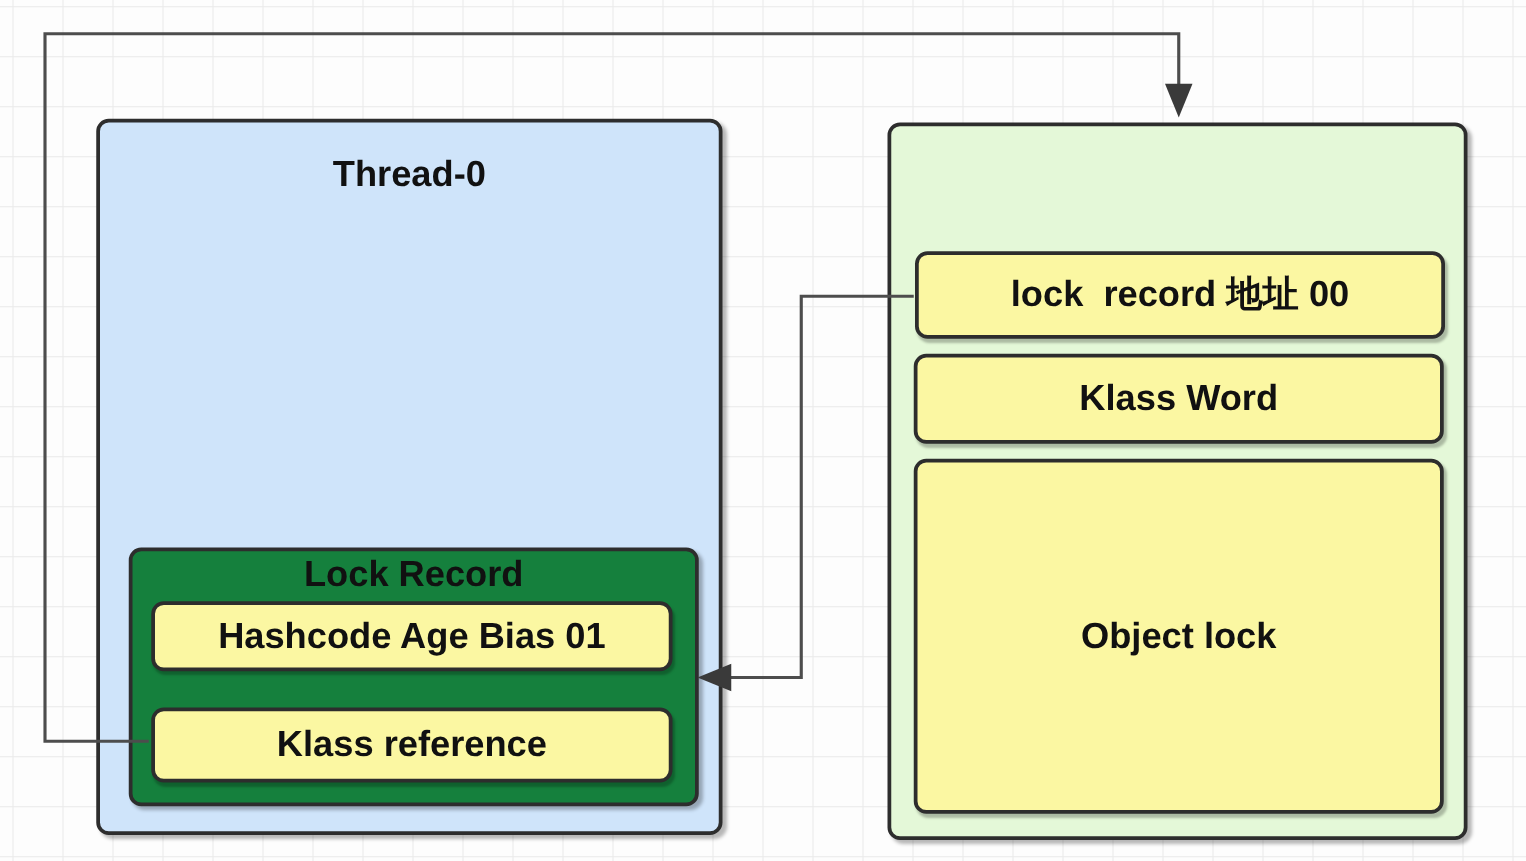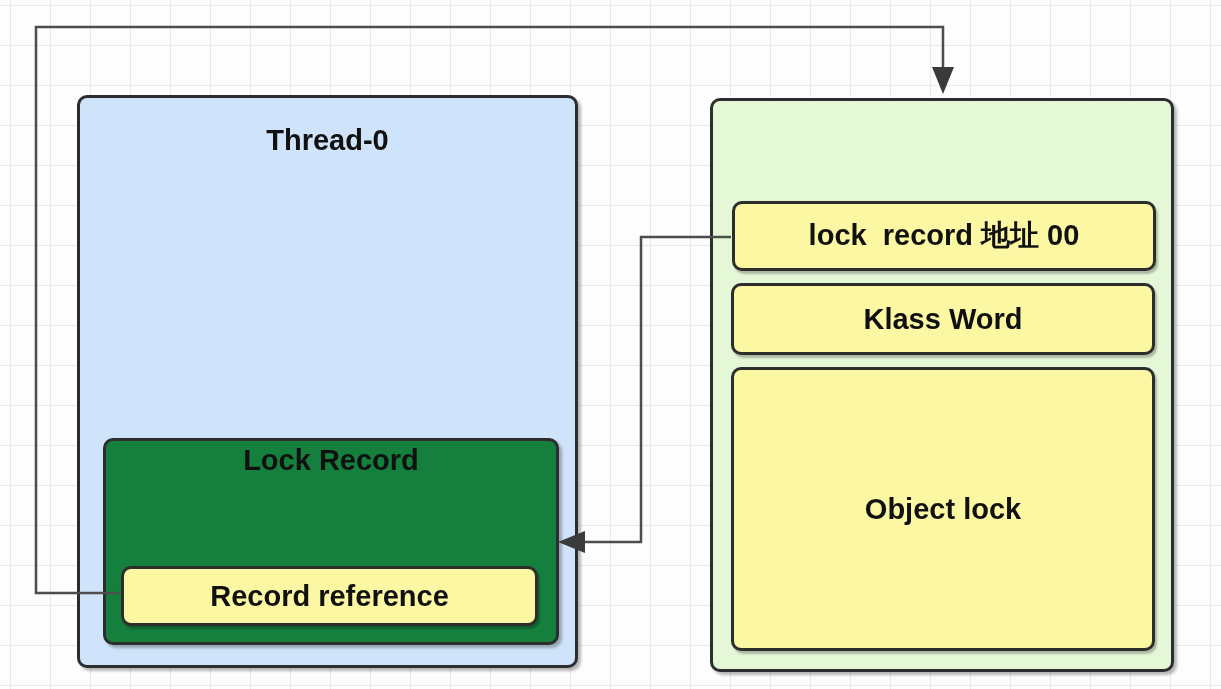--- a/index.html
+++ b/index.html
@@ -60,23 +60,26 @@
 <body>
 
 <div class="canvas">
 
   <div class="box thread-box">
     <div class="box-title" style="top:26px;">Thread-0</div>
 
     <div class="box lockrecord-box">
       <div class="box-title" style="top:3px;">Lock Record</div>
 
+      <div class="slot slot-hashcode">
+        <span class="slot-label">Hashcode Age Bias 01</span>
+      </div>
 
       <div class="slot slot-objref">
-        <span class="slot-label">Record reference</span>
+        <span class="slot-label">Klass reference</span>
       </div>
     </div>
   </div>
 
   <div class="box object-box">
 
     <div class="slot slot-lockaddr">
       <span class="slot-label">lock  record 地址 00</span>
     </div>
 

